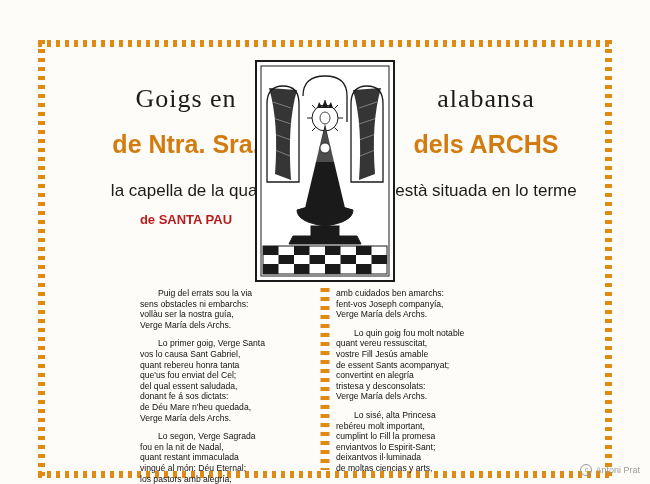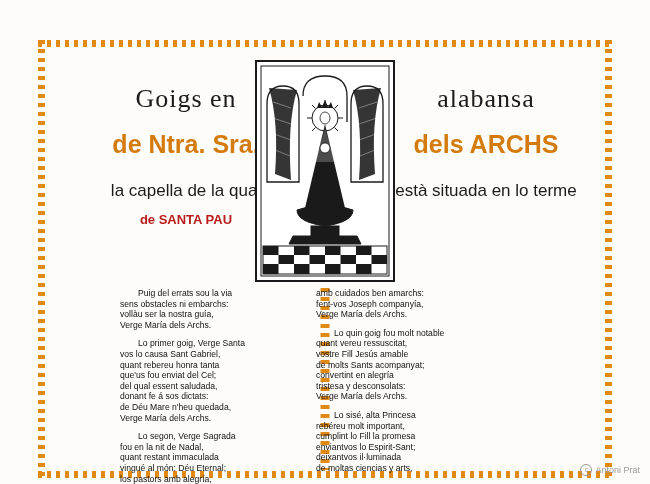--- a/index.html
+++ b/index.html
@@ -145,21 +145,21 @@
     position: absolute;
     top: 0;
     width: 230px;
     font-family: "Liberation Sans", sans-serif;
     font-size: 8.6px;
     line-height: 10.6px;
     color: #111;
   }
   .col-left  { left: 68px; }
   .col-right { right: 52px; }
-  .stanza { margin-bottom: 8px; }
+  .stanza { margin-bottom: 8px; margin-left: 20px; }
   .stanza .l { white-space: nowrap; }
   .stanza .l.indent { text-indent: 18px; }
 
   
   #watermark {
     position: absolute;
     right: 10px;
     bottom: 8px;
     font-family: "Liberation Sans", sans-serif;
     font-size: 9px;
@@ -300,21 +300,21 @@
     <div class="col col-right">
       <div class="stanza">
         <div class="l">amb cuidados ben amarchs:</div>
         <div class="l">fent-vos Joseph companyía,</div>
         <div class="l">Verge María dels Archs.</div>
       </div>
       <div class="stanza">
         <div class="l indent">Lo quin goig fou molt notable</div>
         <div class="l">quant vereu ressuscitat,</div>
         <div class="l">vostre Fill Jesús amable</div>
-        <div class="l">de molts Sants acompanyat;</div>
+        <div class="l">de essent Sants acompanyat;</div>
         <div class="l">convertint en alegría</div>
         <div class="l">tristesa y desconsolats:</div>
         <div class="l">Verge María dels Archs.</div>
       </div>
       <div class="stanza">
         <div class="l indent">Lo sisé, alta Princesa</div>
         <div class="l">rebéreu molt important,</div>
         <div class="l">cumplint lo Fill la promesa</div>
         <div class="l">enviantvos lo Espirit-Sant;</div>
         <div class="l">deixantvos il·luminada</div>

